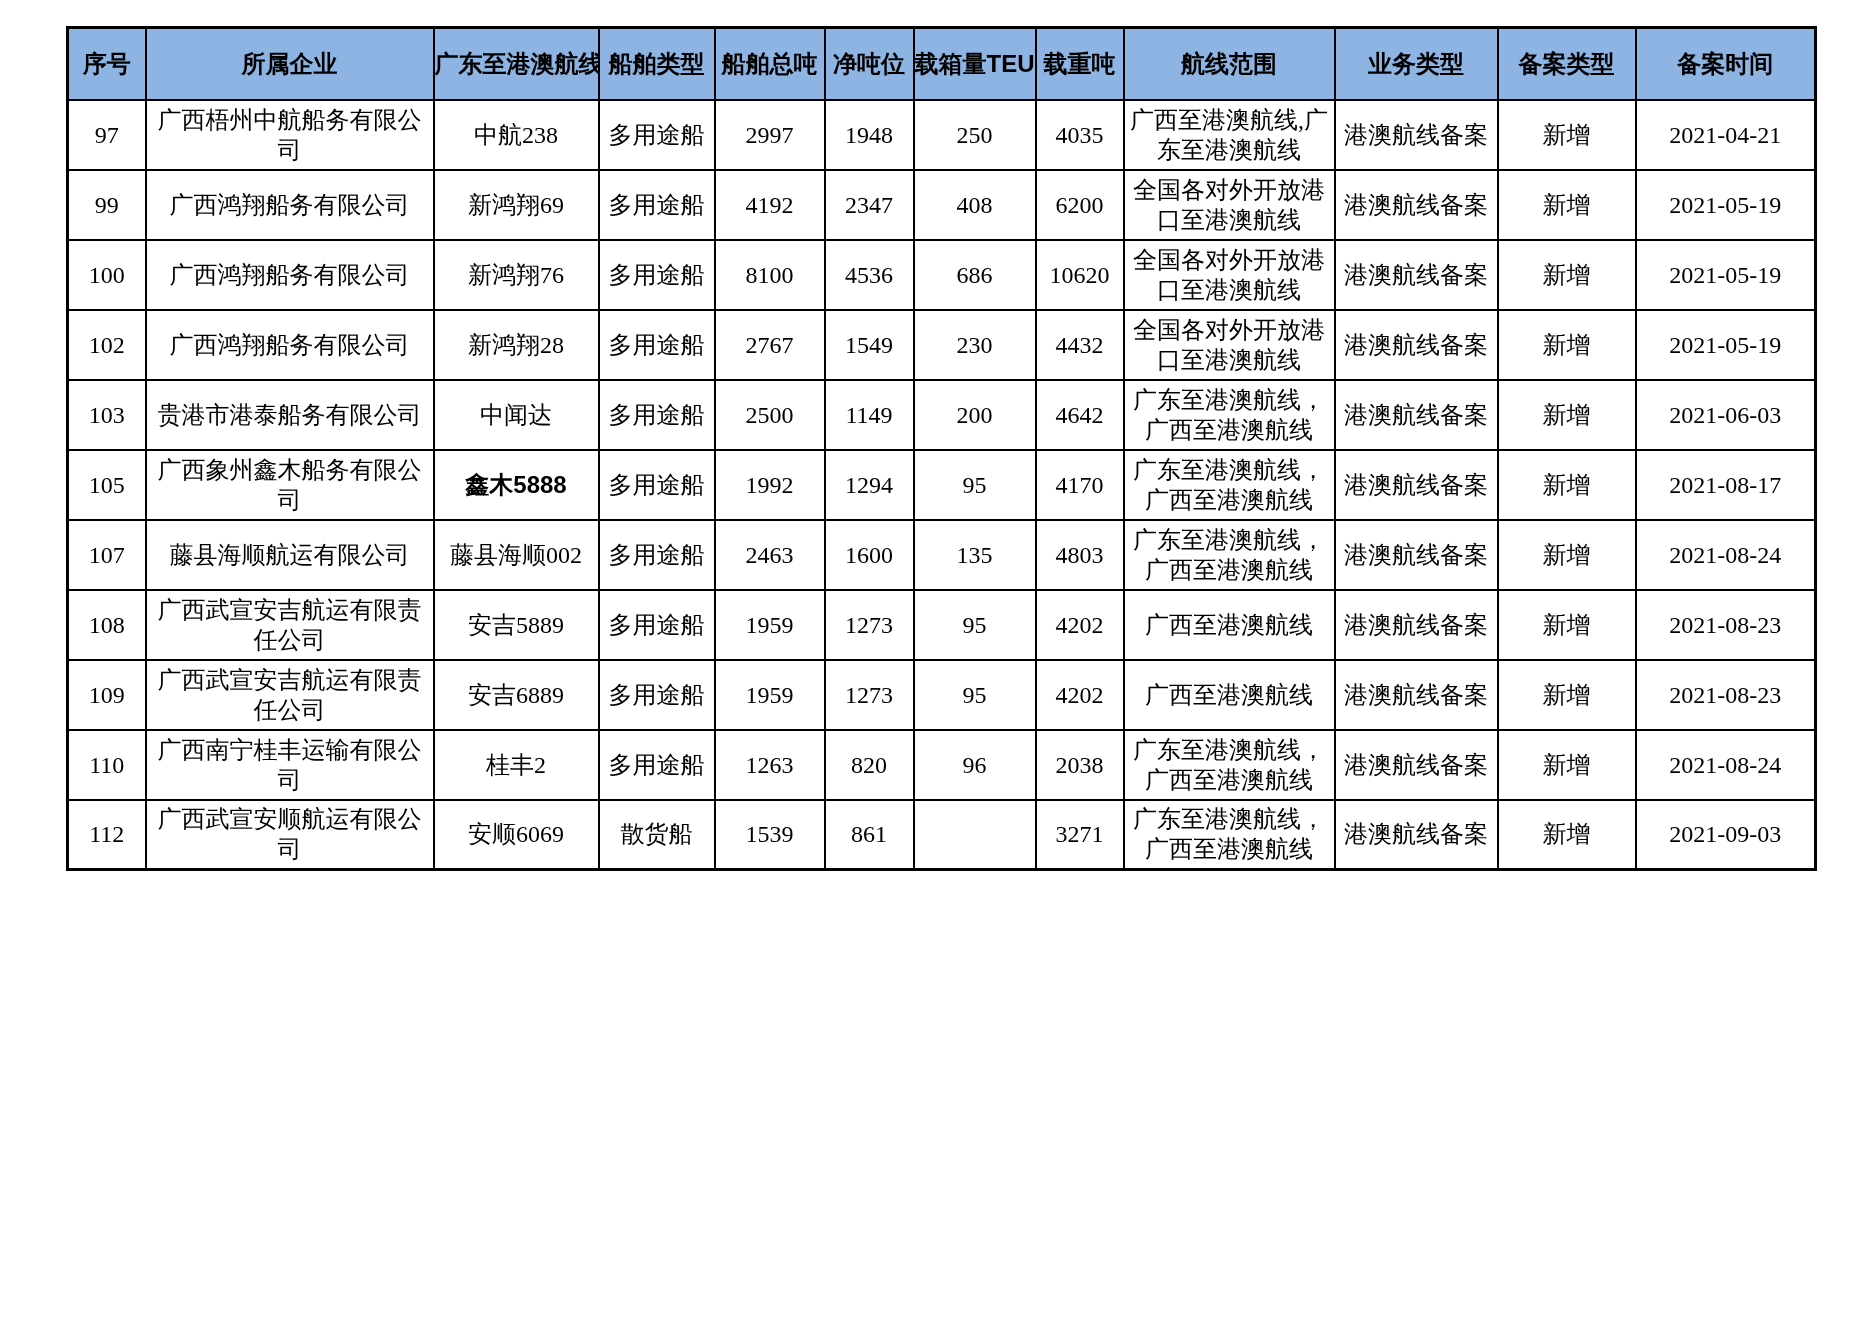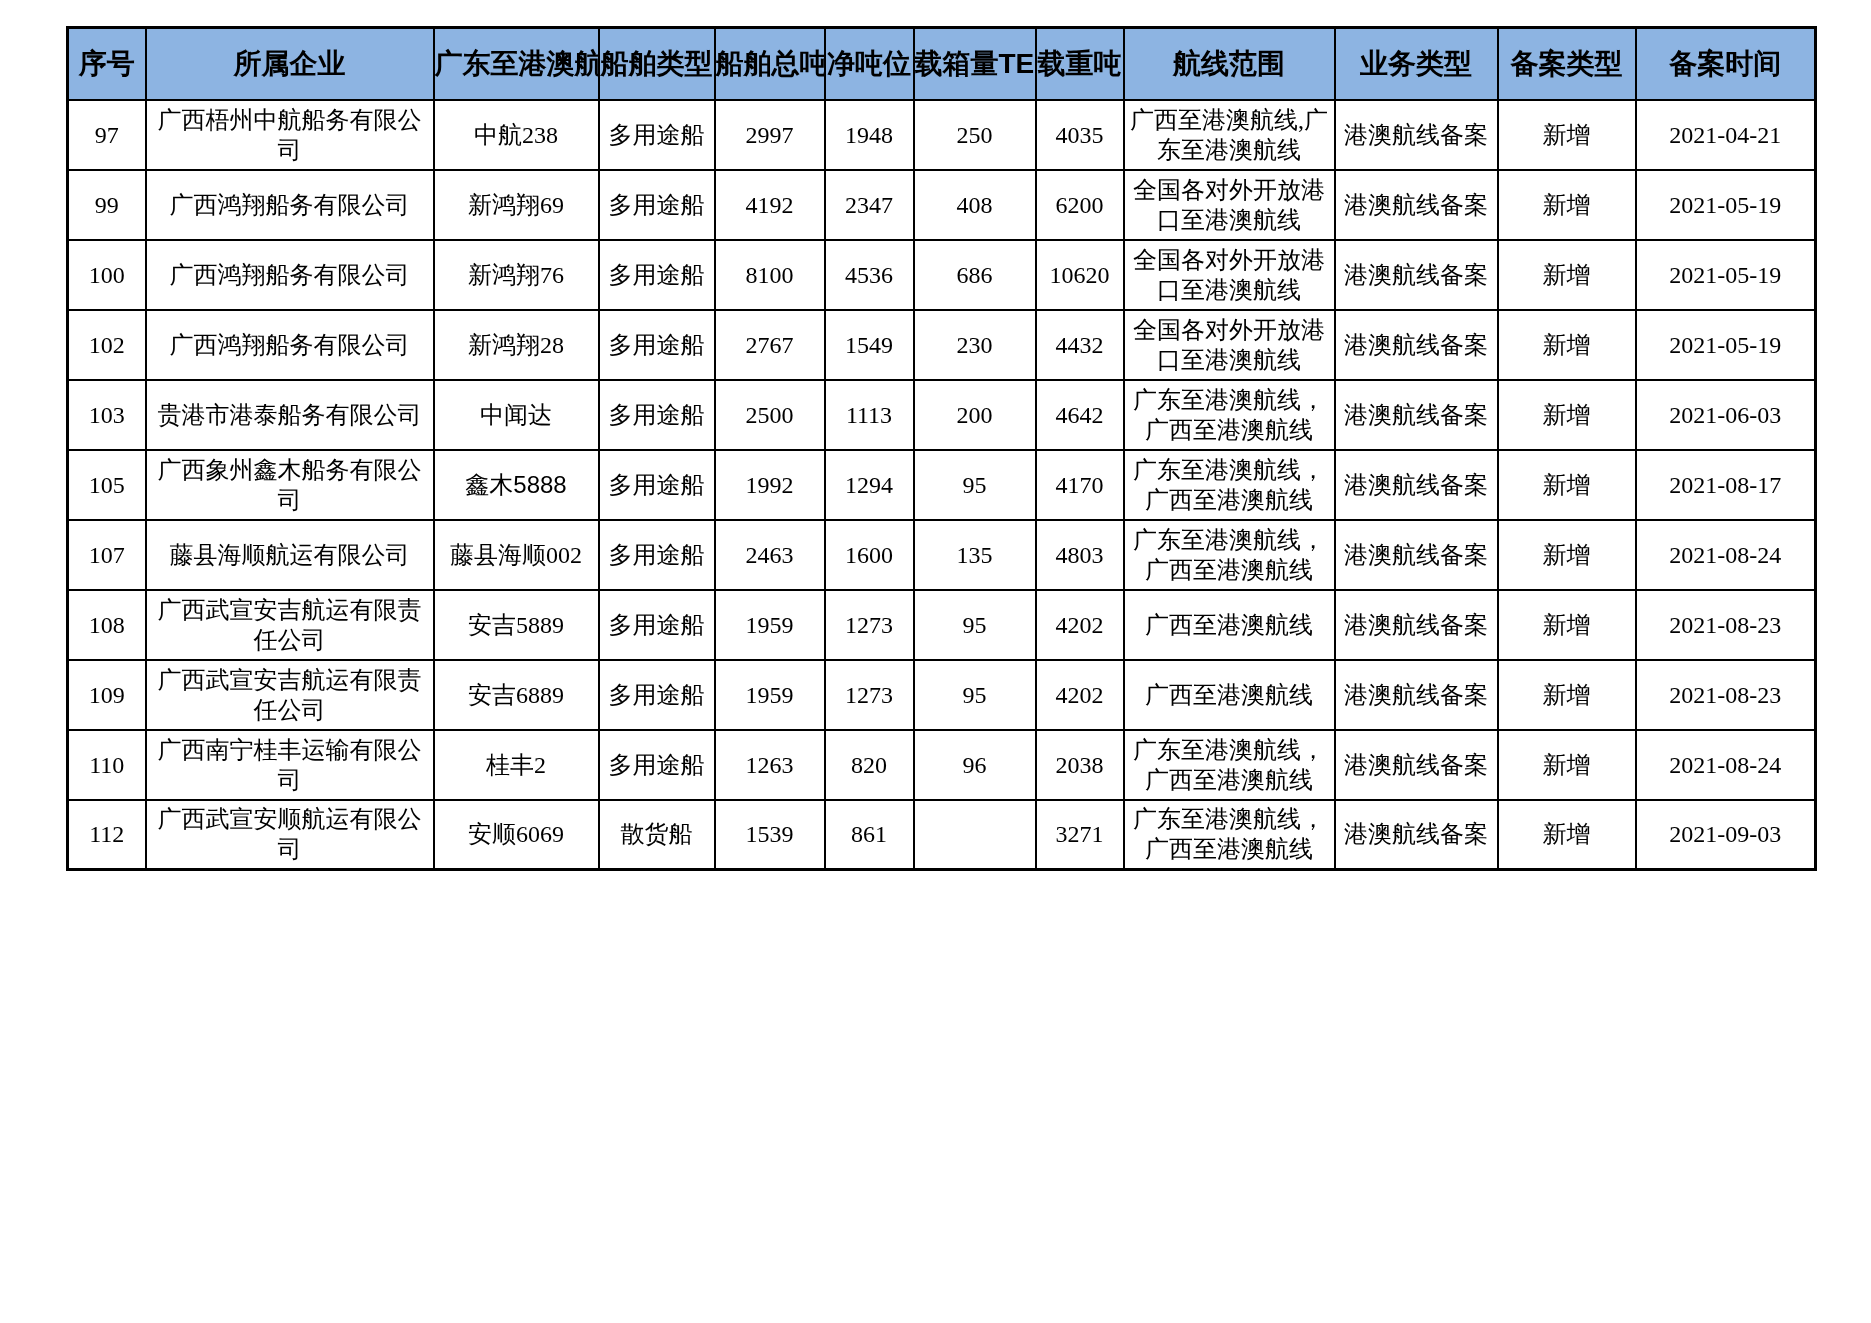--- a/index.html
+++ b/index.html
@@ -31,36 +31,37 @@
     color: #000000;
     overflow: hidden;
   }
   table.ship-table thead tr {
     height: 72px;
   }
   table.ship-table th {
     background: #8db4e2;
     font-family: "Liberation Sans", "DejaVu Sans", sans-serif;
     font-weight: bold;
-    font-size: 28px;
+    font-size: 24px;
     white-space: nowrap;
     padding: 0;
   }
   table.ship-table tbody tr {
     height: 70px;
     margin-top: 12px;
   }
   table.ship-table td {
     font-size: 24px;
     line-height: 30px;
     padding: 0 2px;
     word-break: break-all;
   }
   td.cell-ship-name.heiti {
     font-family: "Liberation Sans", "DejaVu Sans", sans-serif;
+    font-weight: bold;
   }
   
   col.c-seq            { width: 78px;  }
   col.c-company        { width: 288px; }
   col.c-ship-name      { width: 165px; }
   col.c-ship-type      { width: 116px; }
   col.c-gross-tonnage  { width: 110px; }
   col.c-net-tonnage    { width: 89px;  }
   col.c-teu            { width: 122px; }
   col.c-deadweight     { width: 88px;  }
@@ -160,21 +161,21 @@
           <td class="cell-business-type">港澳航线备案</td>
           <td class="cell-filing-type">新增</td>
           <td class="cell-filing-date">2021-05-19</td>
         </tr>
         <tr>
           <td class="cell-seq">103</td>
           <td class="cell-company">贵港市港泰船务有限公司</td>
           <td class="cell-ship-name">中闻达</td>
           <td class="cell-ship-type">多用途船</td>
           <td class="cell-gross-tonnage">2500</td>
-          <td class="cell-net-tonnage">1113</td>
+          <td class="cell-net-tonnage">1149</td>
           <td class="cell-teu">200</td>
           <td class="cell-deadweight">4642</td>
           <td class="cell-route">广东至港澳航线，广西至港澳航线</td>
           <td class="cell-business-type">港澳航线备案</td>
           <td class="cell-filing-type">新增</td>
           <td class="cell-filing-date">2021-06-03</td>
         </tr>
         <tr>
           <td class="cell-seq">105</td>
           <td class="cell-company">广西象州鑫木船务有限公司</td>

